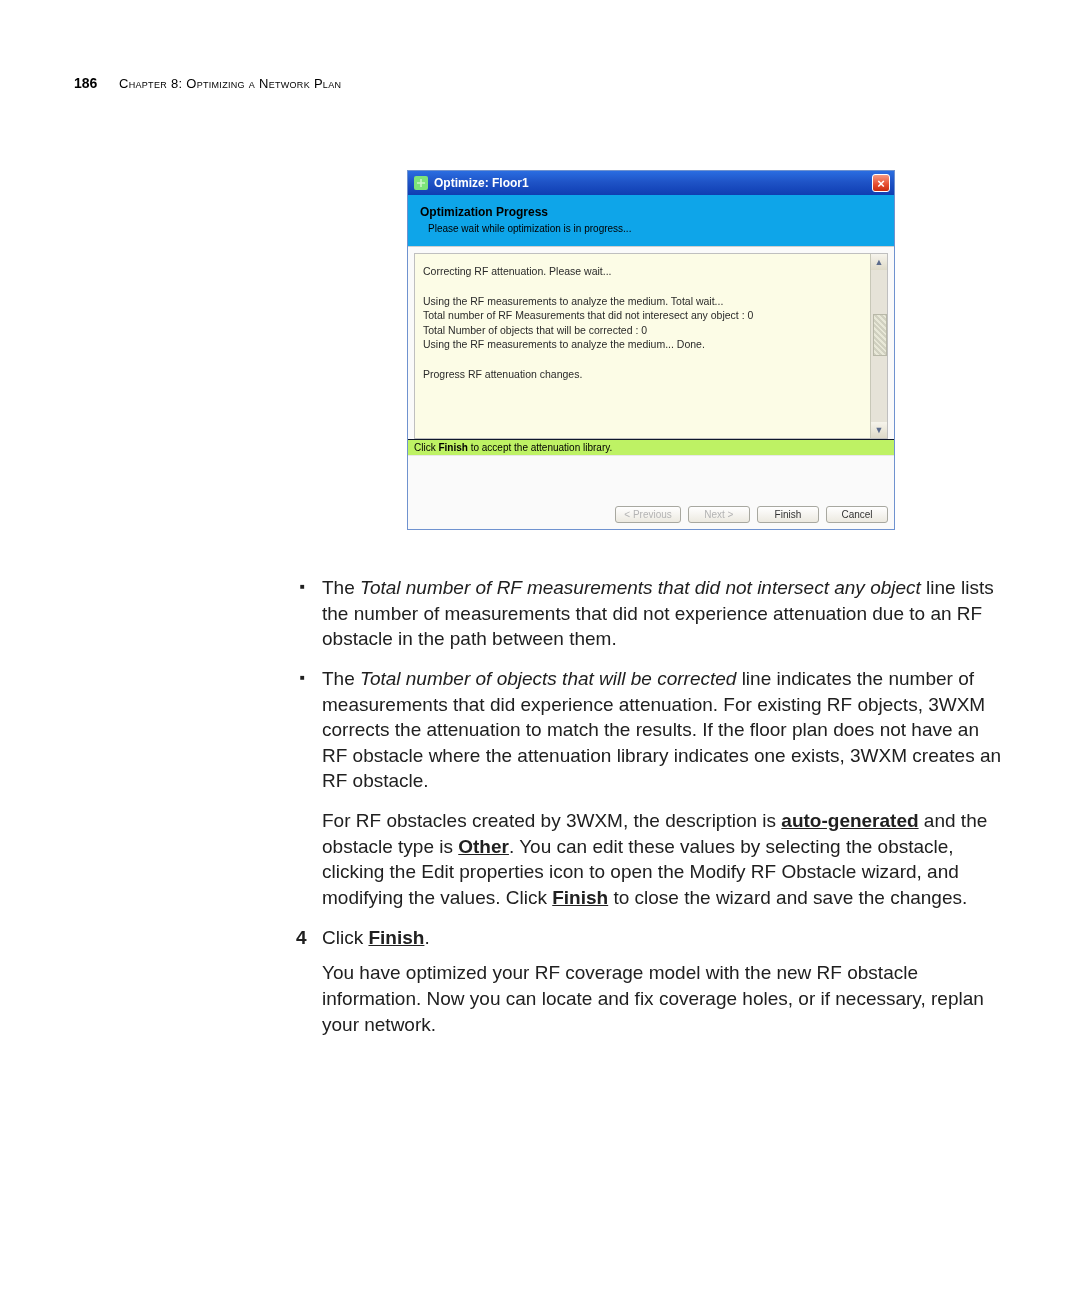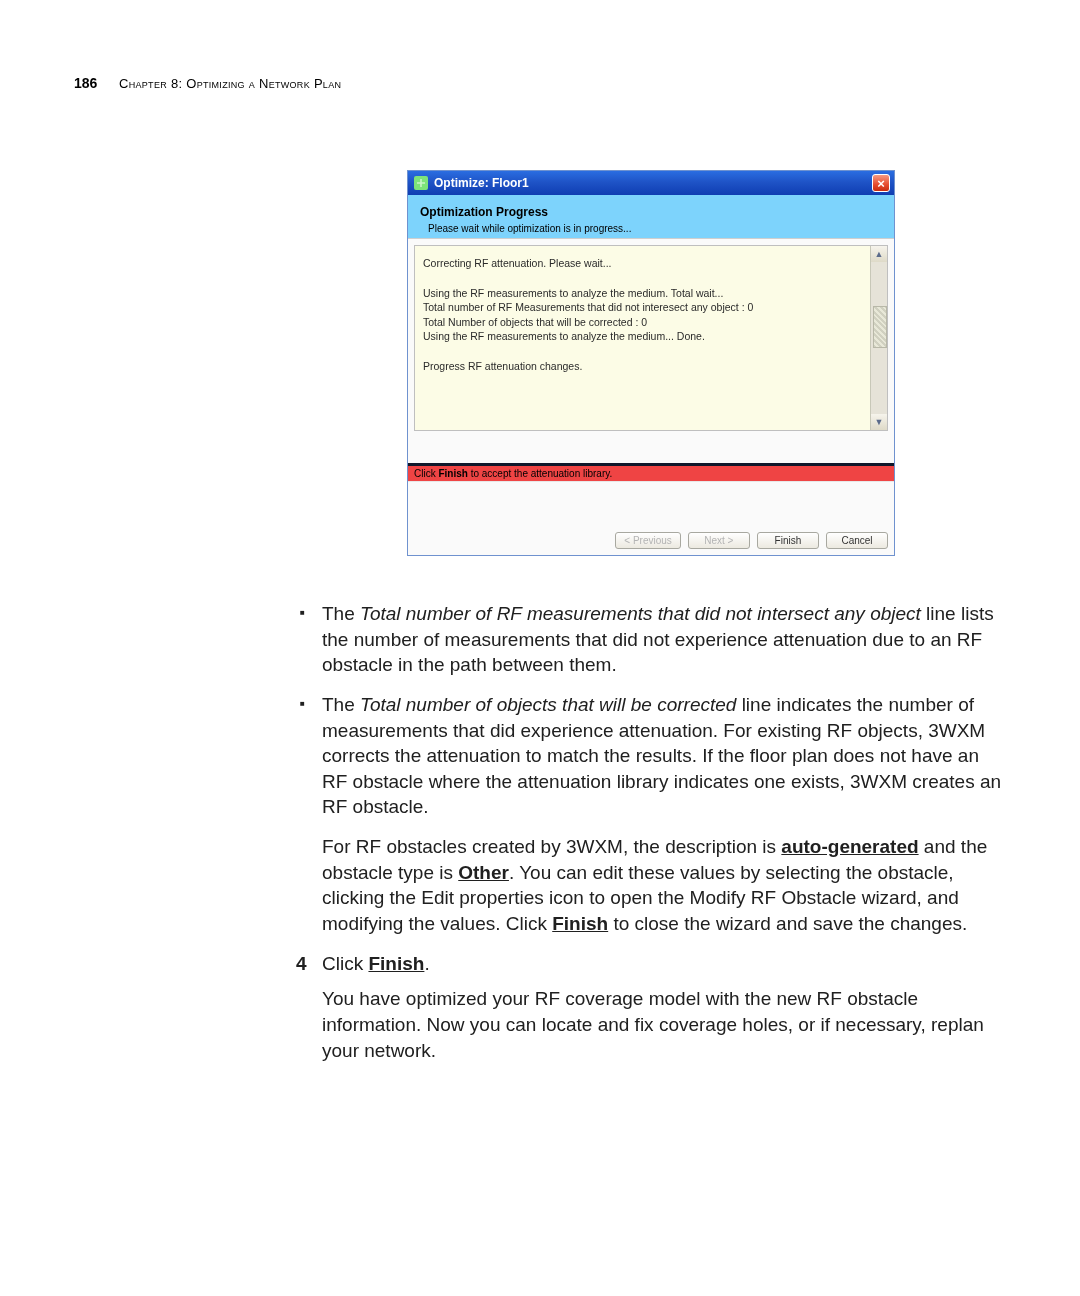--- a/index.html
+++ b/index.html
@@ -93,22 +93,22 @@
     color: #fff;
     font-weight: bold;
     font-size: 13px;
     line-height: 1;
     box-sizing: border-box;
   }
   .dialog-body {
     background: #fafafa;
   }
   .dialog-heading-area {
-    background: #7dd3fc;
-    padding: 10px 12px 4px 12px;
+    background: #0ea5e9;
+    padding: 10px 12px 12px 12px;
     border-bottom: 1px solid #cfcfcf;
   }
   .dialog-heading {
     font-weight: bold;
     font-size: 12px;
     margin: 0 0 4px 0;
   }
   .dialog-subheading {
     font-size: 10px;
     margin-left: 8px;
@@ -158,25 +158,24 @@
     position: absolute;
     left: 0; top: 0;
     right: 16px;
     padding: 10px 8px;
     font-size: 10.5px;
     color: #2a2a2a;
     line-height: 1.35;
   }
   .log-content .block { margin-bottom: 16px; }
   .footer-note {
-    background: #ef4444;
-    border-top: 3px solid #0f172a;
+    background: #bef264;
+    border-top: 1px solid #0f172a;
     padding: 2px 6px;
     font-size: 10px;
-    margin-top: 32px;
   }
   .footer-note b { font-weight: bold; }
   .button-row {
     background: #fafafa;
     padding: 6px;
     text-align: right;
     border-top: 1px solid #e8e8e8;
   }
   .win-btn {
     display: inline-block;

